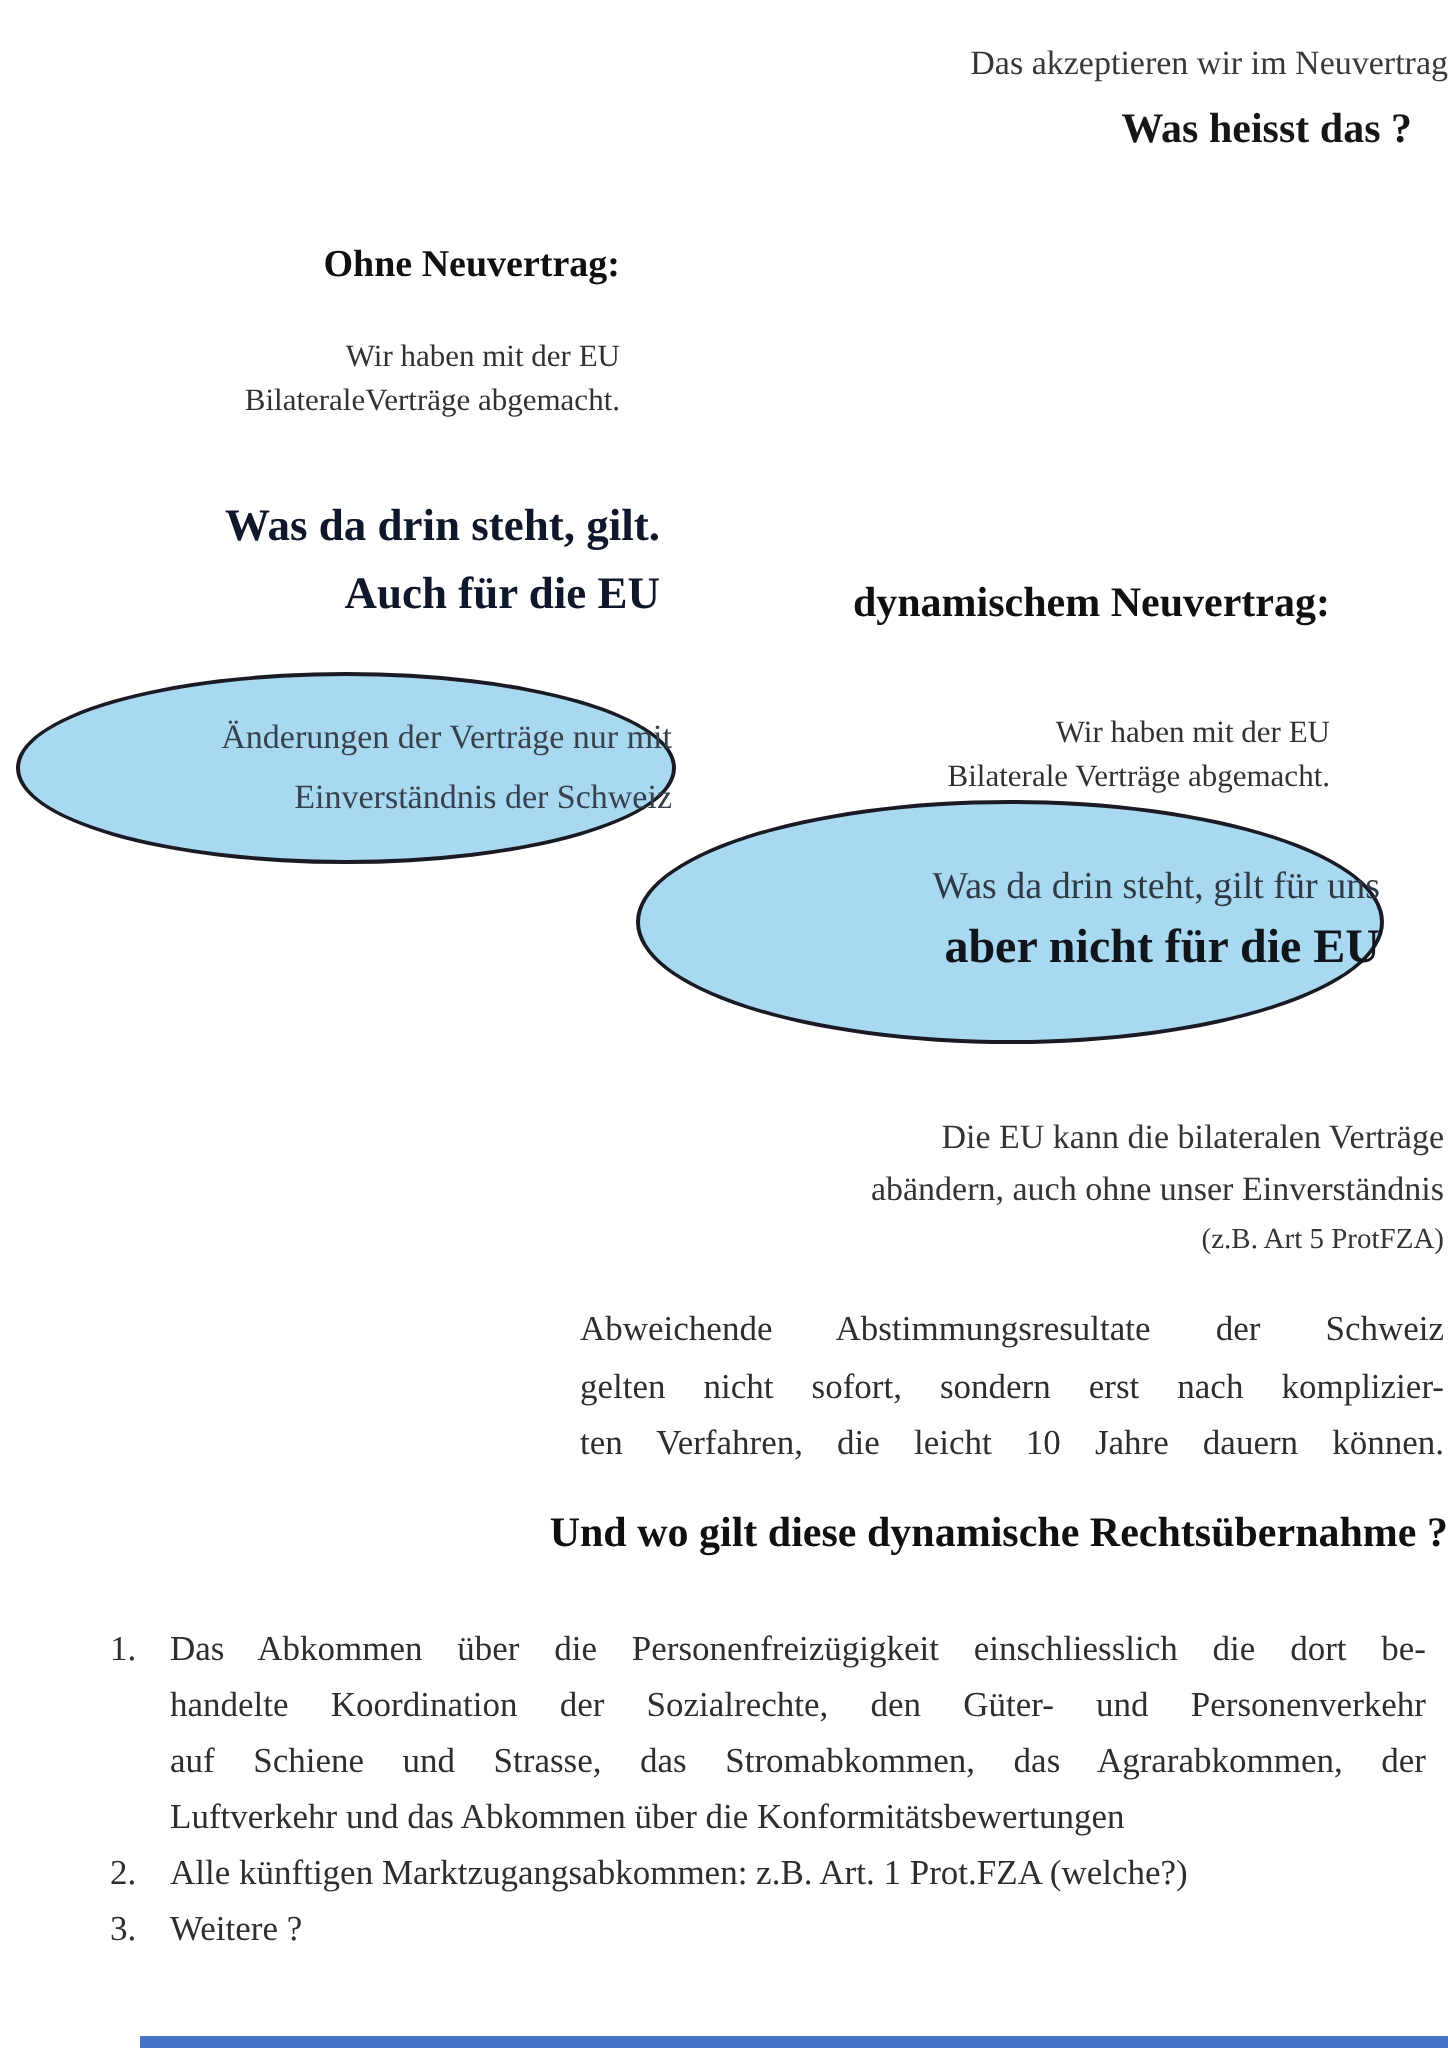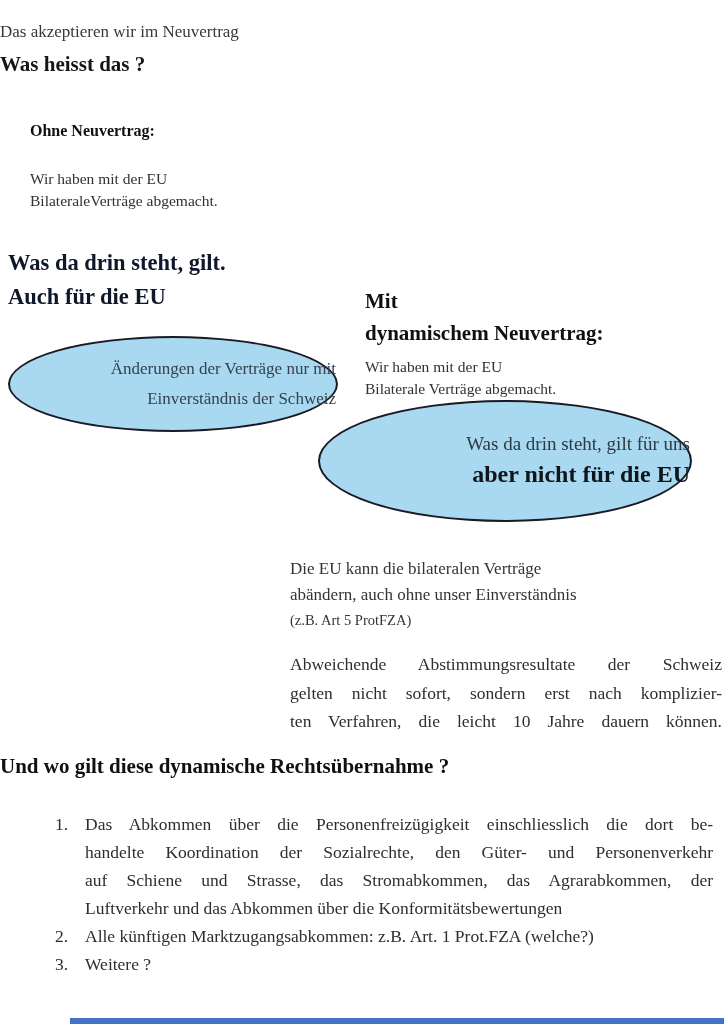--- a/index.html
+++ b/index.html
@@ -2,25 +2,25 @@
 <html lang="de" style="--bubble-fill: #a8d9f0; --bubble-border: #1a1a24; --text: #2b2b2b; --footer-bar: #4472c4;"><head>
 <meta charset="utf-8">
 <style>
   html,body { margin:0; padding:0; }
   .page {
     position:relative; width:724px; height:1024px; background:#ffffff;
     font-family:"Liberation Serif","DejaVu Serif",serif;
     color:var(--text,#2b2b2b); overflow:hidden;
   }
   .abs { position:absolute; }
-  .center { text-align:left; }
+  .center { text-align:right; }
   .top-label { top:22px; left:0; width:724px; font-size:17px; color:#383838; }
   .page-title { top:52px; left:0; width:706px; font-size:21px; font-weight:bold; color:#161616; }
 
-  .ohne-heading { top:122px; left:30px; width:280px; font-size:16px; font-weight:bold; color:#101010; }
+  .ohne-heading { top:122px; left:30px; width:280px; font-size:19px; font-weight:bold; color:#101010; }
   .ohne-body { top:168px; left:30px; width:280px; font-size:15.5px; line-height:1.4; color:#313131; }
   .ohne-statement { top:246px; left:8px; width:322px; font-size:22.5px; font-weight:bold; line-height:1.5; color:#0f172a; }
 
   .bubble {
     background:var(--bubble-fill,#a8d9f0);
     border:2px solid var(--bubble-border,#1a1a24);
     border-radius:50%;
     display:flex; flex-direction:column; justify-content:center;
     text-align:right; box-sizing:border-box;
   }
@@ -66,21 +66,20 @@
     <div>Was da drin steht, gilt.</div>
     <div>Auch für die EU</div>
   </div>
 
   <div class="abs bubble bubble-left">
     <div>Änderungen der Verträge nur mit</div>
     <div>Einverständnis der Schweiz</div>
   </div>
 
   <div class="abs center mit-heading">
-    <div>Mit</div>
     <div>dynamischem Neuvertrag:</div>
   </div>
 
   <div class="abs center mit-body">
     <div>Wir haben mit der EU</div>
     <div>Bilaterale Verträge abgemacht.</div>
   </div>
 
   <div class="abs bubble bubble-right">
     <div class="l1">Was da drin steht, gilt für uns</div>

